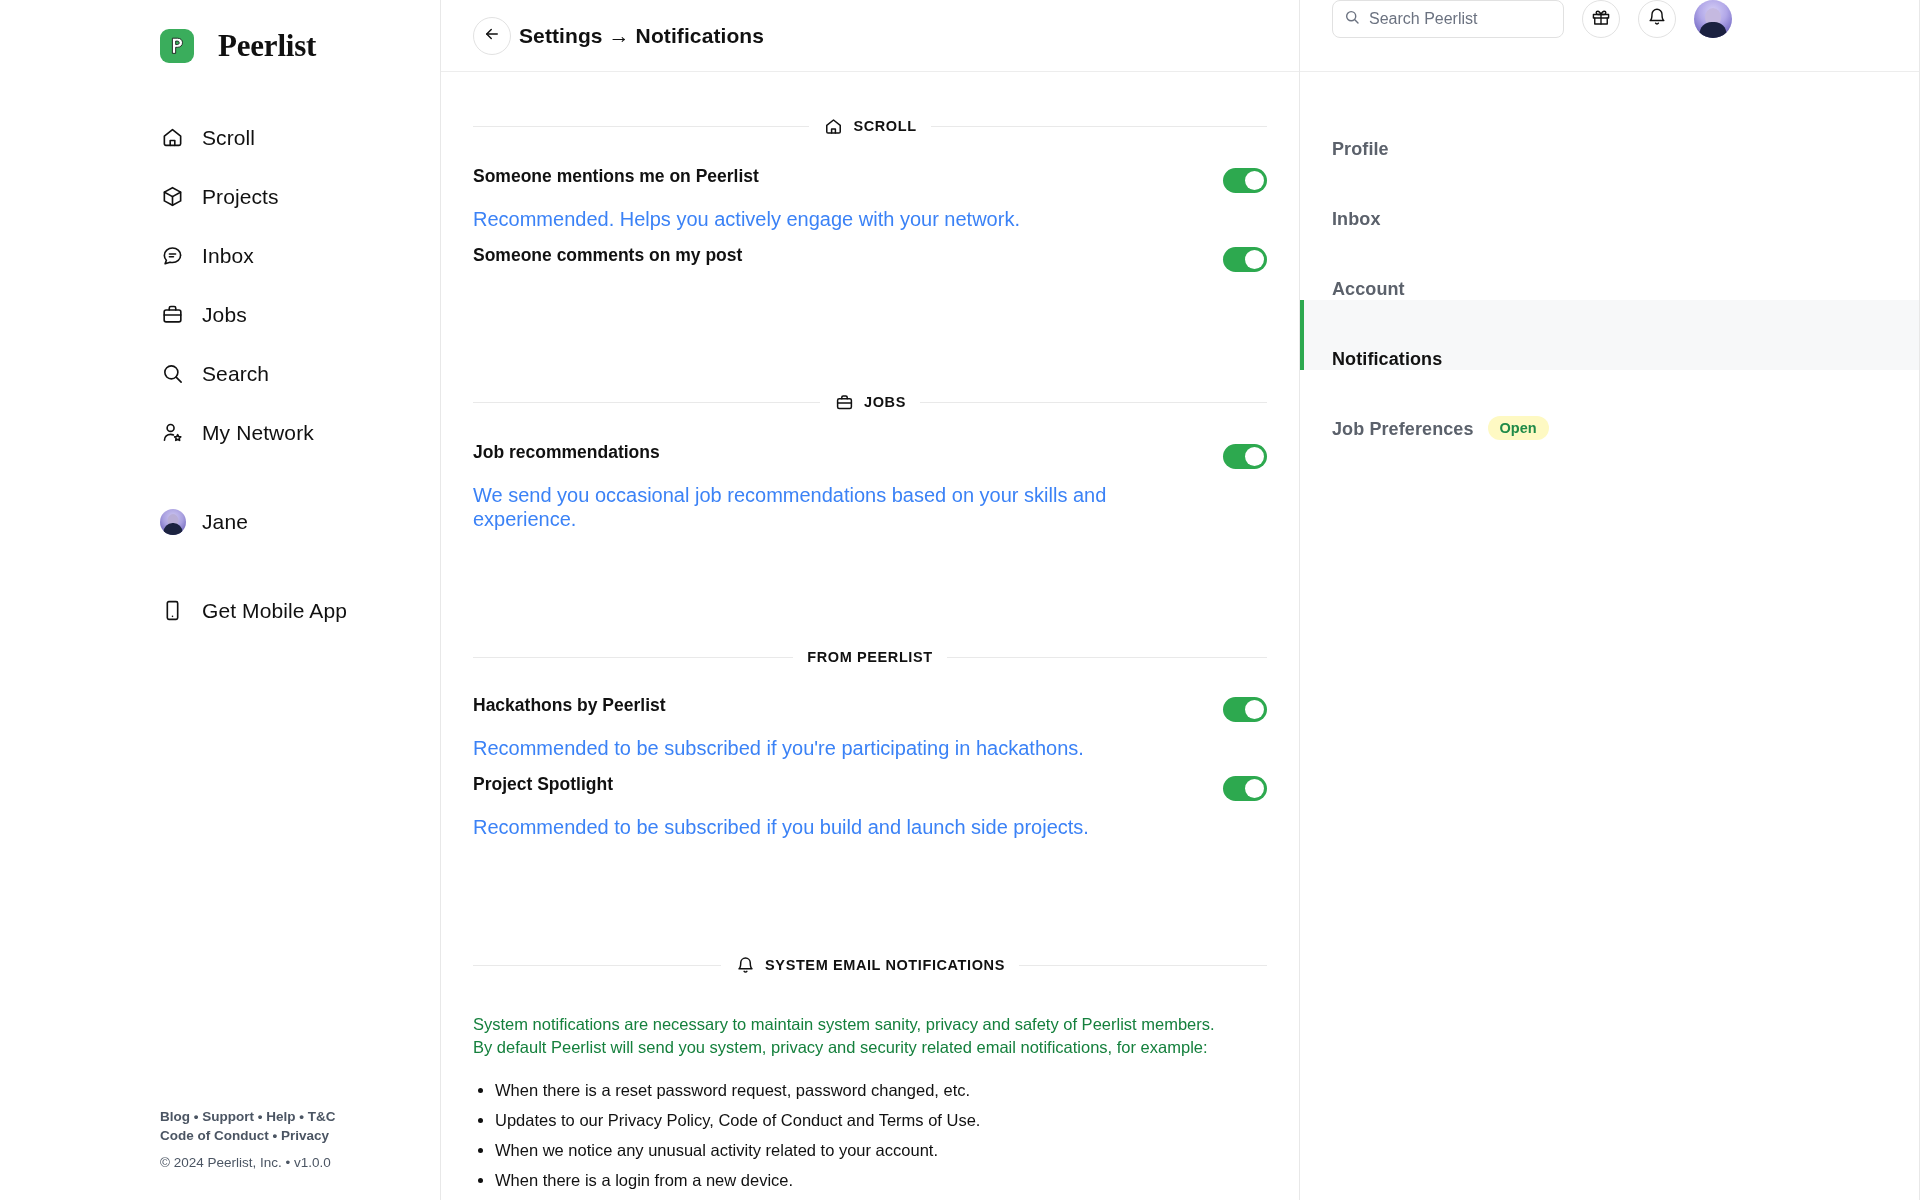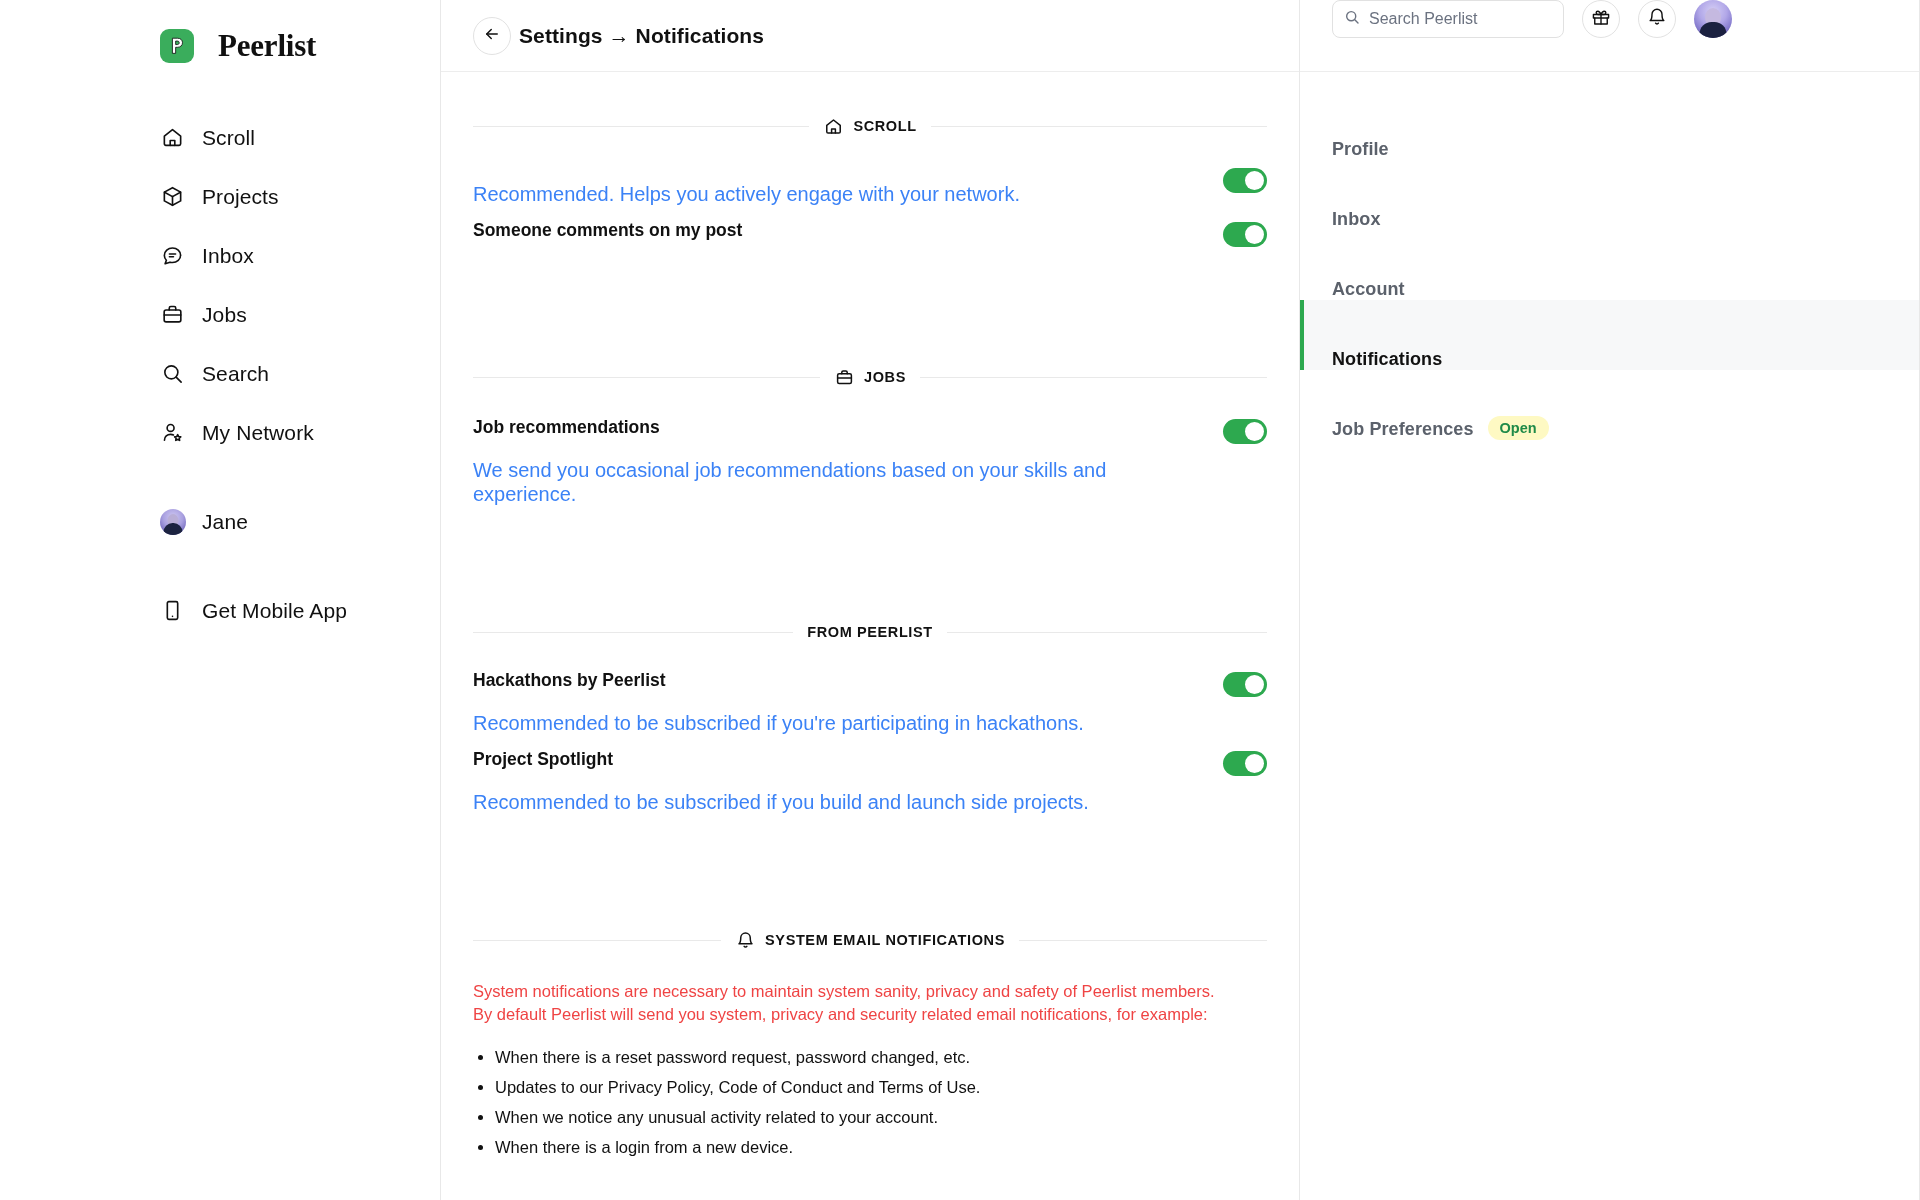--- a/index.html
+++ b/index.html
@@ -101,21 +101,21 @@
   }
   .toggle .knob {
     position: absolute; top: 3px; right: 3px; width: 19px; height: 19px;
     border-radius: 50%; background: #fff;
   }
 
   .block-gap-1 { height: 74px; }
   .block-gap-2 { height: 72px; }
   .block-gap-3 { height: 70px; }
 
-  .sys-para { font-size: 16.5px; line-height: 23px; color: #ef4444; margin-top: 30px; }
+  .sys-para { font-size: 16.5px; line-height: 23px; color: #15803d; margin-top: 38px; }
   .sys-list { margin-top: 16px; padding-left: 22px; }
   .sys-list li { font-size: 16.5px; line-height: 30px; color: #111; }
 
   
   .right {
     width: 620px; flex: 0 0 620px; height: 1200px;
     display: flex; flex-direction: column; background: #fff;
     border-right: 1px solid #e8e8e8;
   }
   .right-header {
@@ -266,20 +266,25 @@
           <svg width="23" height="23" viewBox="0 0 24 24" fill="none" stroke="#111" stroke-width="1.7" stroke-linecap="round" stroke-linejoin="round">
             <rect x="6.6" y="2.8" width="10.8" height="18.4" rx="1.6"></rect>
             <path d="M12 18.1h.01"></path>
           </svg>
         </span>
         <span class="nav-label">Get Mobile App</span>
       </div>
 
     </nav>
 
+    <div class="footer">
+      <div>Blog • Support • Help • T&amp;C</div>
+      <div>Code of Conduct • Privacy</div>
+      <div class="copy">© 2024 Peerlist, Inc. • v1.0.0</div>
+    </div>
   </aside>
 
   <main class="main">
 
     <div class="main-header">
       <div class="back-btn">
         <span>
           <svg width="18" height="18" viewBox="0 0 24 24" fill="none" stroke="#111" stroke-width="1.9" stroke-linecap="round" stroke-linejoin="round">
             <path d="M19 12H5"></path>
               <path d="m11 6-6 6 6 6"></path>
@@ -300,20 +305,21 @@
               <path d="M9.6 20.2v-5.1h4.8v5.1"></path>
             </svg>
           </span>
           <span class="sec-title">SCROLL</span>
         </div>
         <div class="sec-line"></div>
       </div>
 
       <div class="row">
         <div class="row-text">
+          <div class="row-title">Someone mentions me on Peerlist</div>
           <div class="row-desc">Recommended. Helps you actively engage with your network.</div>
         </div>
         <div class="toggle">
             <span class="knob"></span>
           </div>
       </div>
 
       <div class="row">
         <div class="row-text">
           <div class="row-title">Someone comments on my post</div>

